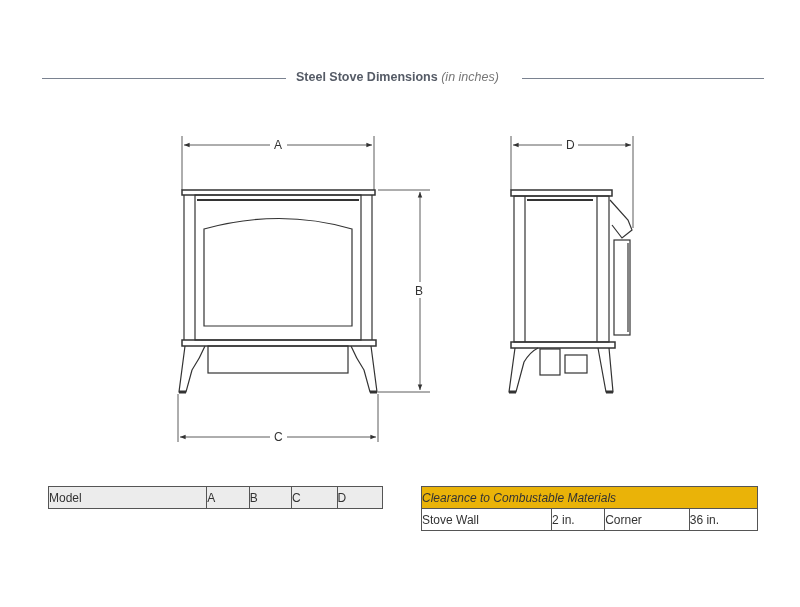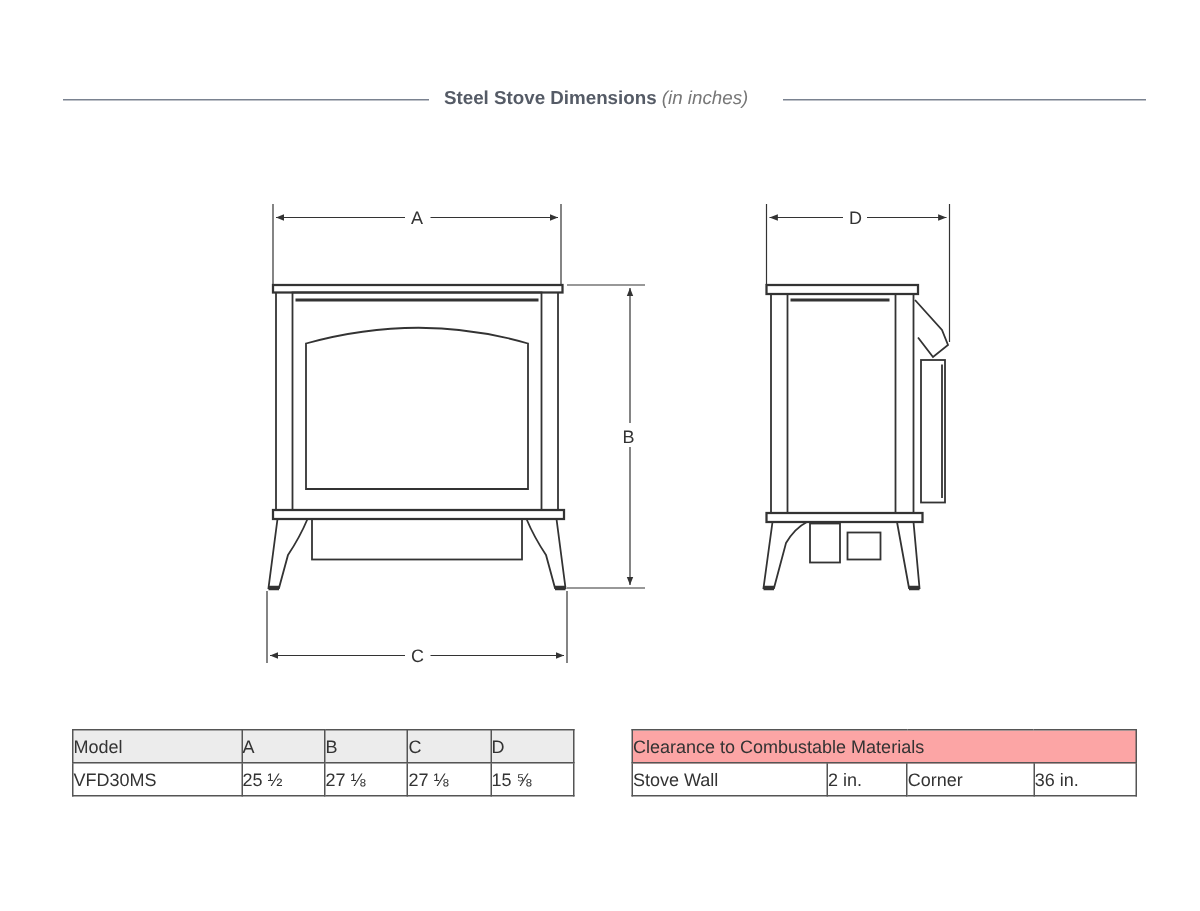--- a/index.html
+++ b/index.html
@@ -1,30 +1,30 @@
 <!DOCTYPE html>
 <html><head>
 <meta charset="utf-8">
 <style>
   html, body { margin: 0; padding: 0; background: #ffffff; }
   body { width: 800px; height: 607px; position: relative; overflow: hidden; font-family: "Liberation Sans", sans-serif; color: #333; }
-  .title-row { position: absolute; left: 0; top: 56px; width: 800px; height: 20px; }
+  .title-row { position: absolute; left: 0; top: 68px; width: 800px; height: 20px; }
   .title-line { position: absolute; top: 10px; height: 1px; background: #7a8290; }
   .title-line.left { left: 42px; width: 244px; }
   .title-line.right { left: 522px; width: 242px; }
   .title-text { position: absolute; left: 296px; top: 2px; font-size: 12.5px; color: #555b66; white-space: nowrap; }
   .title-text b { font-weight: bold; }
   .title-text i { font-weight: normal; color: #777; }
   svg.draw { position: absolute; left: 0; top: 0; }
   table { border-collapse: collapse; position: absolute; font-size: 12px; color: #333; }
   table td, table th { border: 1px solid #555; text-align: left; padding: 0; height: 21px; font-weight: normal; }
   #dim-table { left: 48px; top: 486px; width: 335px; }
   #dim-table th { background: #ececec; }
   #clr-table { left: 421px; top: 486px; width: 337px; }
-  #clr-table th { background: #fca5a5; }
+  #clr-table th { background: #eab308; font-style: italic; }
   .lbl { font-size: 12px; fill: #333; font-family: "Liberation Sans", sans-serif; }
 </style>
 </head>
 <body>
 
 <div class="title-row">
   <div class="title-line left"></div>
   <div class="title-text"><b>Steel Stove Dimensions</b> <i>(in inches)</i></div>
   <div class="title-line right"></div>
 </div>
@@ -101,27 +101,20 @@
 
 <table id="dim-table">
   <tbody>
       <tr>
     <th>Model</th>
     <th>A</th>
     <th>B</th>
     <th>C</th>
     <th>D</th>
   </tr>
-  <tr>
-    <td>VFD30MS</td>
-    <td>25 ½</td>
-    <td>27 ⅛</td>
-    <td>27 ⅛</td>
-    <td>15 ⅝</td>
-  </tr>
 </tbody>
   </table>
 
 <table id="clr-table">
   <tbody>
       <tr>
     <th colspan="4">Clearance to Combustable Materials</th>
   </tr>
   <tr>
     <td>Stove Wall</td>

